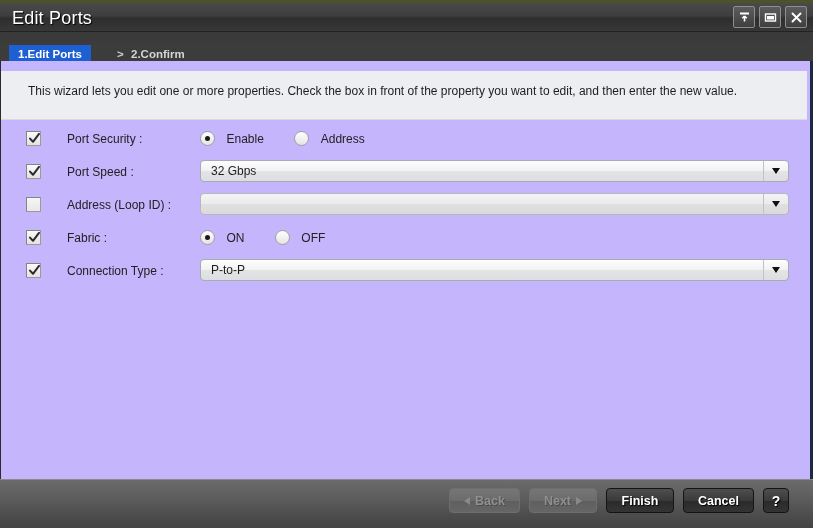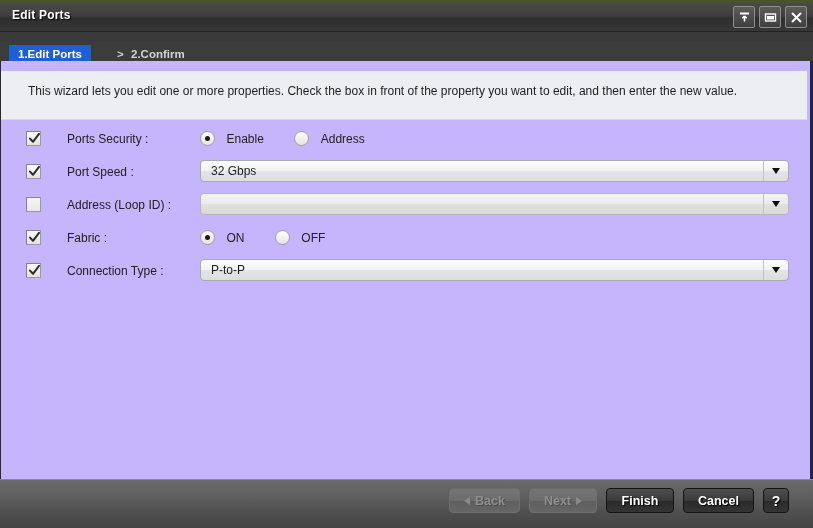--- a/index.html
+++ b/index.html
@@ -37,22 +37,22 @@
     width: 813px;
     height: 29px;
     background: linear-gradient(to bottom, #4a4a4a 0%, #3e3e3e 45%, #2e2e2e 55%, #373737 100%);
     border-bottom: 1px solid #222;
     box-sizing: border-box;
   }
   .title-text {
     position: absolute;
     left: 12px;
     top: 5px;
-    font-size: 12px;
-    font-weight: bold;
+    font-size: 18px;
+    font-weight: normal;
     color: #ffffff;
     text-shadow: 1px 1px 1px #000;
     letter-spacing: .2px;
   }
   .tb-buttons {
     position: absolute;
     right: 6px;
     top: 3px;
     display: flex;
     gap: 4px;
@@ -369,21 +369,21 @@
     </div>
 
     <div class="form">
 
       <div class="row">
         <div class="chk">
           <svg width="13" height="13" viewBox="0 0 13 13">
             <path d="M2 6.6 L5 9.8 L11 1.8" stroke="#2b2b2b" stroke-width="2" fill="none" stroke-linecap="round" stroke-linejoin="round"></path>
           </svg>
         </div>
-        <div class="lbl">Ports Security :</div>
+        <div class="lbl">Port Security :</div>
         <div class="radios">
           <span class="radio-opt sel">
             <span class="radio-dot"></span>
             <span class="radio-txt">Enable</span>
           </span>
           <span class="radio-opt">
             <span class="radio-dot"></span>
             <span class="radio-txt">Address</span>
           </span>
         </div>

